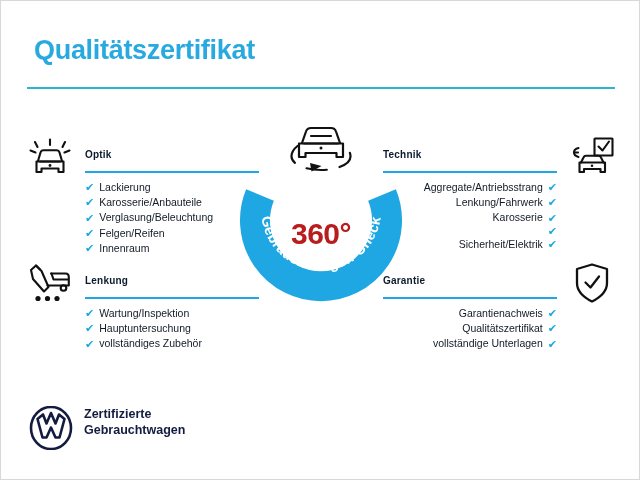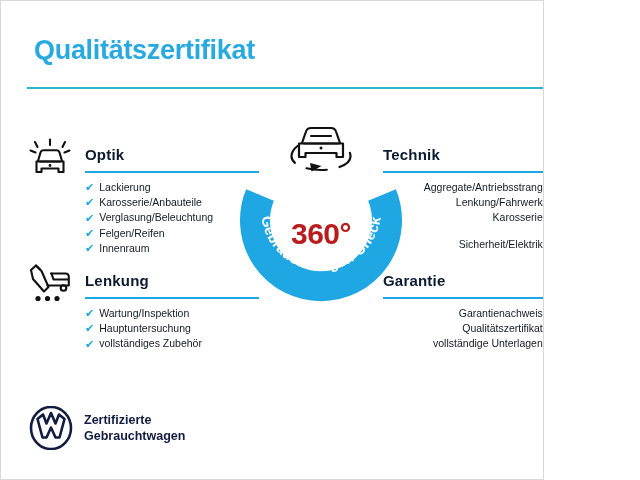--- a/index.html
+++ b/index.html
@@ -7,21 +7,21 @@
     margin: 0;
     padding: 0;
     background: #ffffff;
   }
   body {
     font-family: "Liberation Sans", "DejaVu Sans", sans-serif;
   }
 
   #page {
     position: relative;
-    width: 544px;
+    width: 640px;
     height: 480px;
     background: #ffffff;
     border: 1px solid #d8d8d8;
     box-sizing: border-box;
     overflow: hidden;
   }
 
   
   .page-title {
     position: absolute;
@@ -45,21 +45,21 @@
   
   .section {
     position: absolute;
     width: 250px;
   }
   .section-head {
     position: relative;
     height: 28px;
   }
   .section-title {
-    font-size: 15px;
+    font-size: 10px;
     font-weight: bold;
     color: #0b1a2e;
     letter-spacing: 0.2px;
     line-height: 20px;
     white-space: nowrap;
   }
   .section-rule {
     position: absolute;
     left: 0;
     right: 0;
@@ -148,21 +148,20 @@
     color: #b91c1c;
     letter-spacing: -0.5px;
   }
 
   
   #vw-footer {
     position: absolute;
     left: 28px;
     top: 405px;
     display: flex;
-    align-items: center;
     gap: 11px;
   }
   #vw-footer .vw-mark { width: 44px; height: 44px; flex: 0 0 auto; }
   #vw-footer .vw-text {
     font-size: 12.5px;
     font-weight: bold;
     color: #131c40;
     line-height: 16px;
     white-space: nowrap;
   }

